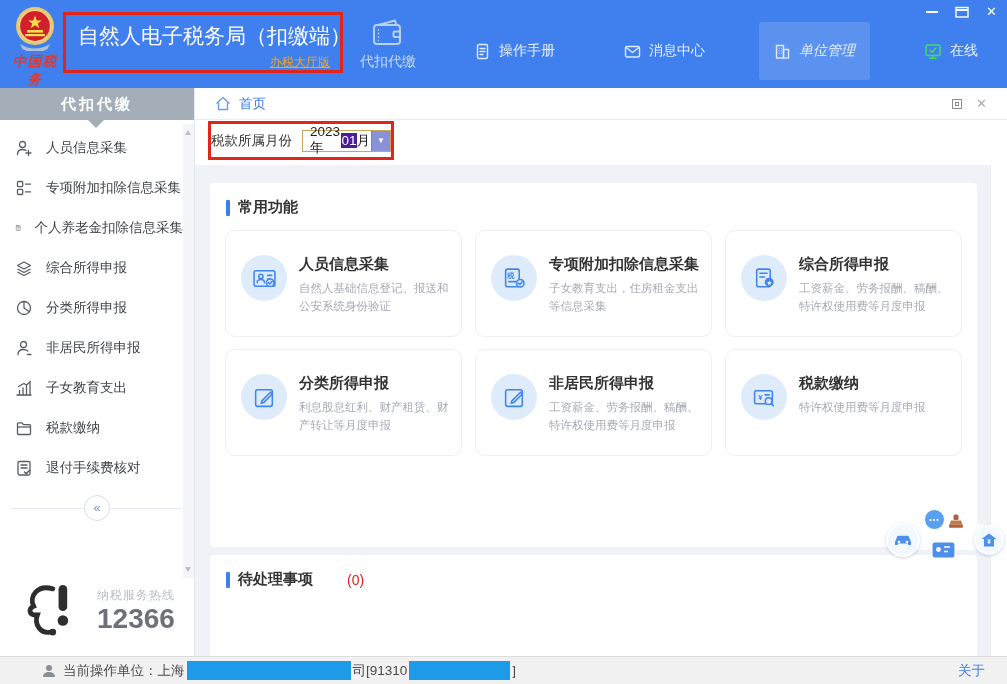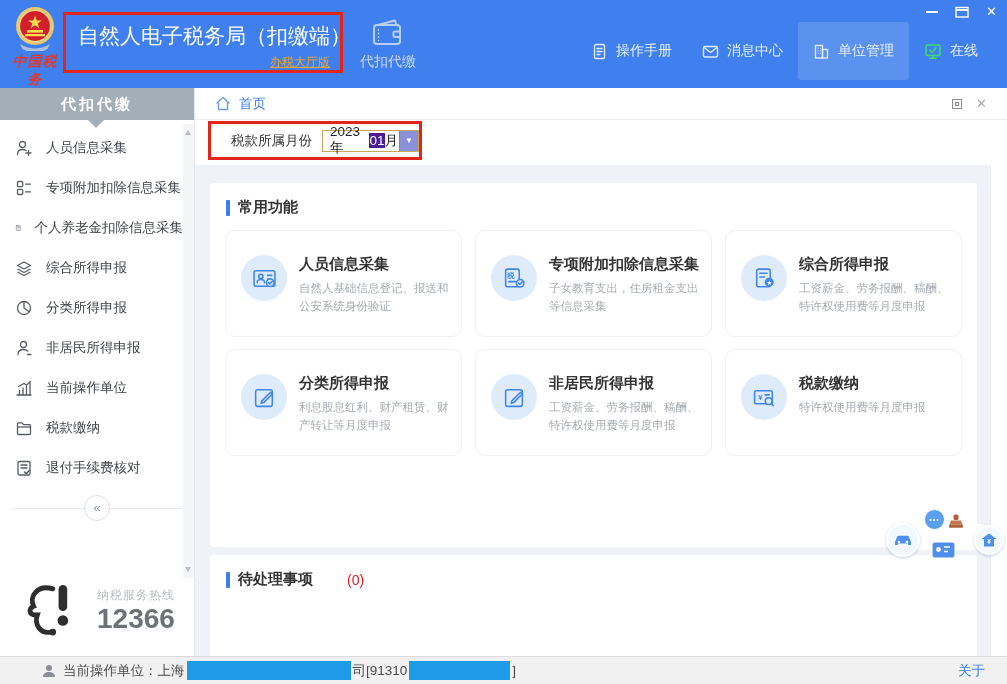--- a/index.html
+++ b/index.html
@@ -12,23 +12,23 @@
   .logo { position:absolute; left:7px; top:5px; width:56px; text-align:center; }
   .logo-caption { color:#E0392B; font-size:14px; font-weight:bold; font-style:italic; font-family:"Liberation Serif","DejaVu Serif",serif; margin-top:-2px; letter-spacing:1px; }
   .title-box { position:absolute; left:63px; top:12px; width:280px; height:61px; border:3px solid #E1251B; padding:7px 10px 4px 12px; }
   .app-title { color:#fff; font-size:21px; white-space:nowrap; }
   .app-subtitle { color:#F5A623; font-size:12px; text-align:right; margin-top:4px;text-decoration:underline; }
   .module-tab { position:absolute; left:347px; top:0; width:82px; height:88px; display:flex; flex-direction:column; align-items:center; justify-content:center; gap:5px; cursor:pointer; }
   .module-tab-label { color:#C9DAF8; font-size:14px; }
   .win-controls { position:absolute; right:10px; top:5px; display:flex; align-items:center; gap:17px; }
   .win-btn { color:#fff; font-size:13px; line-height:14px; cursor:pointer; display:flex; align-items:center; }
   .win-min-bar { width:12px; height:2px; background:#fff; }
-  .nav { position:absolute; right:14px; top:22px; height:58px; display:flex; align-items:stretch; }
+  .nav { position:absolute; right:14px; top:22px; height:58px; display:flex; align-items:stretch;gap:39px; }
   .nav-item { display:flex; align-items:center; gap:8px; color:#E6EFFD; font-size:14px; padding:0 15px; cursor:pointer; }
-  .nav-item.active { background:rgba(255,255,255,.14); border-radius:3px; }
+  .nav-item.active { background:rgba(255,255,255,.14); border-radius:3px;font-style:italic; }
 
   
   .sidebar { position:absolute; left:0; top:88px; width:195px; height:568px; background:#fff; border-right:1px solid #E4E7EB; }
   .sb-header { height:32px; background:#A3AEB9; color:#fff; font-size:15px; font-weight:bold; letter-spacing:3px; display:flex; align-items:center; justify-content:center; }
   .sb-arrow { position:absolute; left:88px; top:32px; width:0; height:0; border:8px solid transparent; border-top:8px solid #A3AEB9; border-bottom:none; }
   .menu { position:absolute; left:0; top:40px; right:11px; }
   .menu-item { height:40px; display:flex; align-items:center; gap:13px; padding-left:15px; font-size:13.5px; color:#3F4349; cursor:pointer; white-space:nowrap; }
   .sb-scroll { position:absolute; right:0; top:36px; width:11px; height:454px; background:#F4F5F7; }
   .sb-scroll .tri-up { position:absolute; top:3px; left:2px; border:3.5px solid transparent; border-bottom:5px solid #B9BEC6; }
   .sb-scroll .tri-down { position:absolute; bottom:3px; left:2px; border:3.5px solid transparent; border-top:5px solid #B9BEC6; }
@@ -40,21 +40,21 @@
 
   
   .main { position:absolute; left:195px; top:88px; right:0; bottom:28px; background:#fff; }
   .tabbar { height:32px; border-bottom:1px solid #EDEDED; display:flex; align-items:center; gap:8px; padding:0 20px; }
   .breadcrumb-home { color:#3F7FE8; font-size:13.5px; cursor:pointer; }
   .tab-win { margin-left:auto; display:flex; align-items:center; gap:14px; }
   .tab-restore { width:10px; height:10px; border:1px solid #8F8F8F; position:relative; cursor:pointer; }
   .tab-restore::after { content:""; position:absolute; inset:2px; border:1px solid #8F8F8F; }
   .tab-close { color:#ABABAB; font-size:13px; cursor:pointer; }
   .filterbar { position:relative; height:45px; background:#fff; }
-  .anno-month { position:absolute; left:13px; top:1px; width:214px; height:39px; border:3px solid #E1251B; display:flex; align-items:center; gap:10px; padding-left:20px; }
+  .anno-month { position:absolute; left:13px; top:1px; width:186px; height:39px; border:3px solid #E1251B; display:flex; align-items:center; gap:10px; padding-left:0; }
   .filter-label { font-size:13.5px; color:#333; white-space:nowrap; }
   .date-input { position:relative; width:113px; height:22px; border:1px solid #C8A858; background:#fff; display:flex; align-items:center; padding:0 20px 0 7px; font-size:13.5px; color:#222; cursor:text; }
   .date-sel { background:#4c1d95; color:#fff; }
   .date-dropdown { position:absolute; right:0; top:0; bottom:0; width:19px; background:#8992D8; border-left:1px solid #7680CC; color:#fff; font-size:8px; display:flex; align-items:center; justify-content:center; cursor:pointer; }
   .content { position:absolute; left:0; right:0; top:77px; bottom:0; background:#EFF2F7; }
   .scroll-track { position:absolute; right:0; top:77px; bottom:0; width:17px; background:#fff; border-left:1px solid #EEEFF1; cursor:pointer; }
   .panel { margin-left:15px; width:767px; background:#fff; border-radius:4px; }
   .panel-common { margin-top:18px; height:364px; }
   .panel-todo { margin-top:8px; height:181px; position:relative; }
   .section-head { display:flex; align-items:center; gap:8px; padding:15px 16px 0; }
@@ -225,21 +225,21 @@
           <path d="M12.5 15.5 h3.5"></path>
         </svg>
         <span>非居民所得申报</span>
       </div>
       <div class="menu-item">
         <svg width="18" height="18" viewBox="0 0 18 18" fill="none" stroke="#585D64" stroke-width="1.3" stroke-linecap="round">
           <path d="M2 16 H16"></path>
           <path d="M4.5 16 V11.5 M8 16 V9 M11.5 16 V6.5 M15 16 V4"></path>
           <path d="M3.5 7.5 L9 4.5 L11.5 6 L15.5 2.5"></path>
         </svg>
-        <span>当前操作单位</span>
+        <span>子女教育支出</span>
       </div>
       <div class="menu-item">
         <svg width="18" height="18" viewBox="0 0 18 18" fill="none" stroke="#585D64" stroke-width="1.3" stroke-linejoin="round">
           <path d="M2.5 14.5 V5 a1.2 1.2 0 0 1 1.2-1.2 h3.3 l1.5 1.8 h6 a1 1 0 0 1 1 1 v7.9 a1 1 0 0 1 -1 1 h-11 a1 1 0 0 1 -1-1 z"></path>
           <path d="M2.5 8 h13"></path>
         </svg>
         <span>税款缴纳</span>
       </div>
       <div class="menu-item">
         <svg width="18" height="18" viewBox="0 0 18 18" fill="none" stroke="#585D64" stroke-width="1.3" stroke-linecap="round" stroke-linejoin="round">

